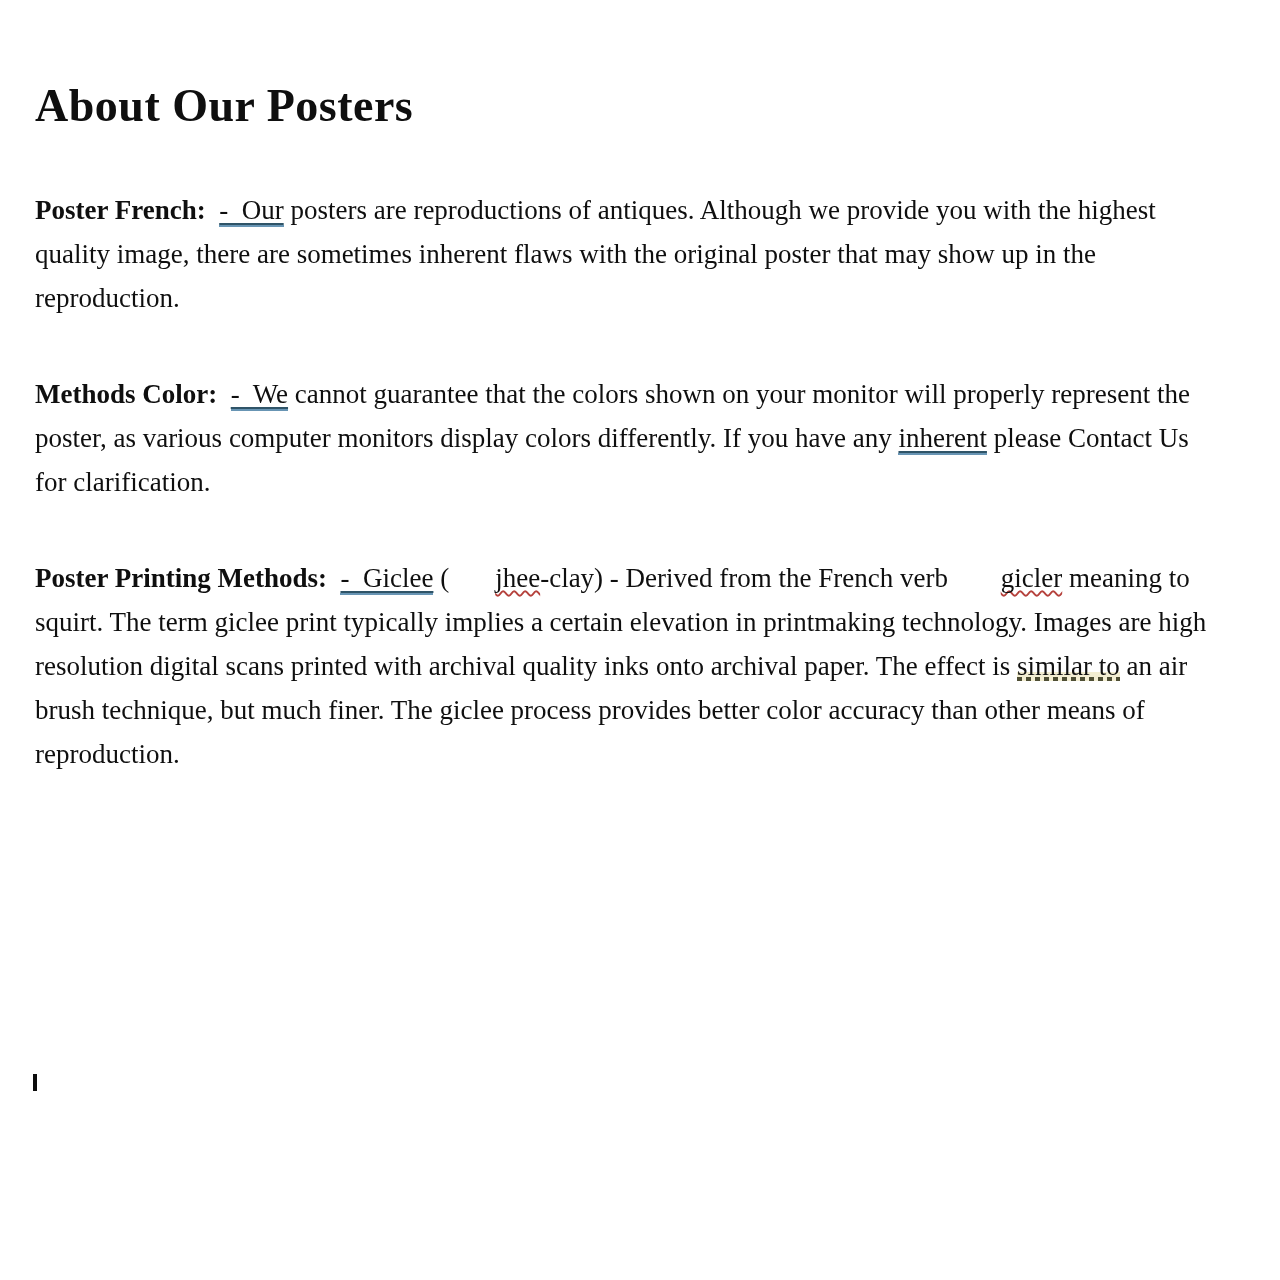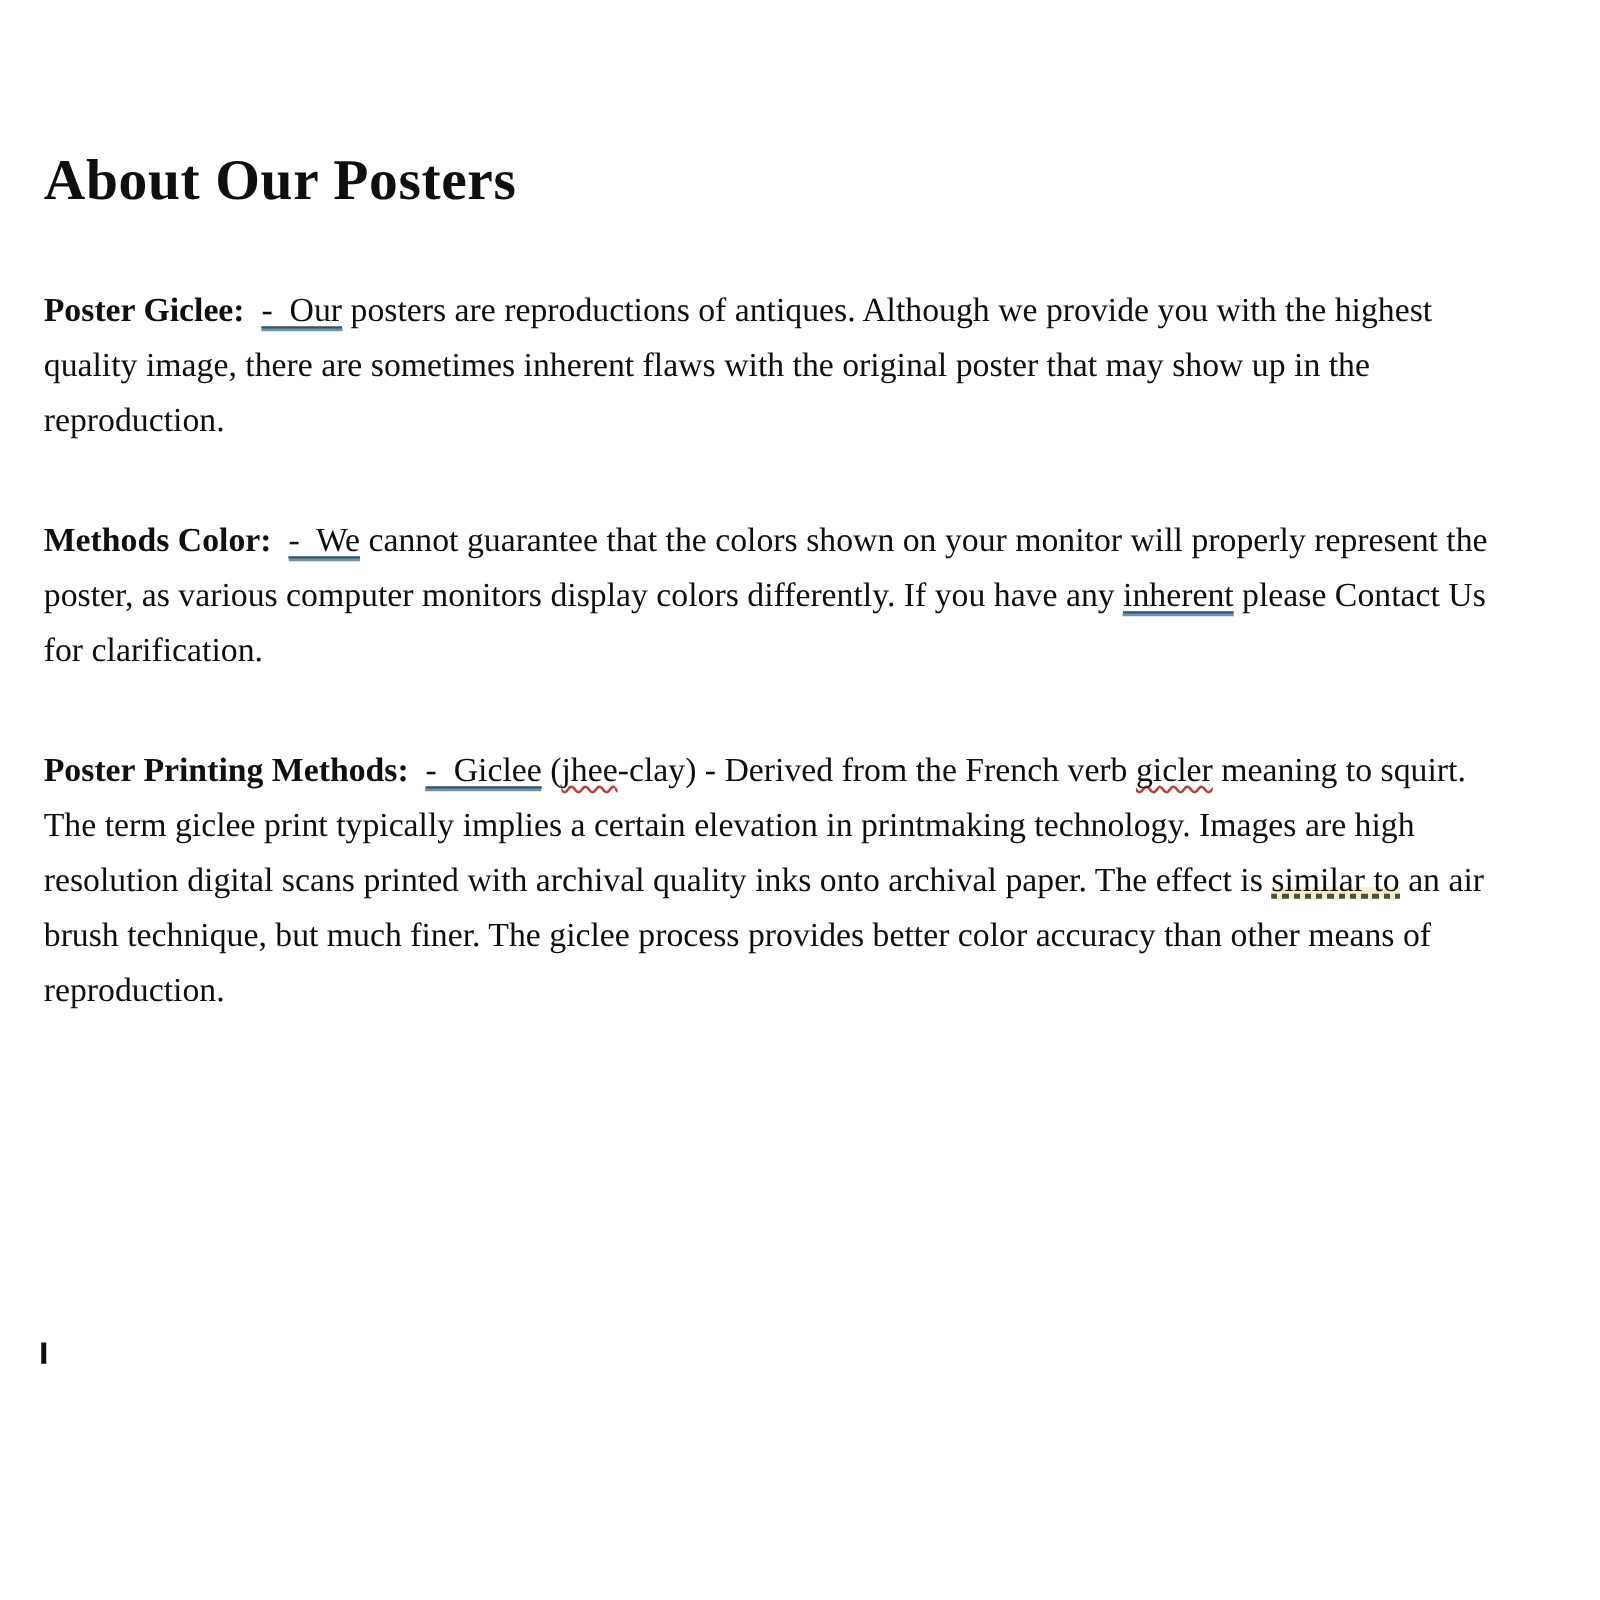--- a/index.html
+++ b/index.html
@@ -10,21 +10,21 @@
     --wavy:#b5413c;
     --dash:#4f4f35;
     --band:#f3eed2;
   }
   *{margin:0;padding:0;box-sizing:border-box;}
   html,body{width:1280px;height:1280px;background:var(--bg);overflow:hidden;}
   body{font-family:"Liberation Serif","DejaVu Serif",serif;color:var(--text);}
   .page{
     position:relative;
     width:1280px;height:1280px;
-    padding:118px 70px 0 35px;
+    padding:80px 70px 0 35px;
   }
   h1{
     font-size:46px;
     line-height:52px;
     font-weight:bold;
     letter-spacing:0.5px;
     margin:0 0 56px 0;
   }
   p.para{
     font-size:27px;
@@ -42,20 +42,21 @@
     text-decoration-color:var(--double_top);
     text-decoration-skip-ink:none;
     border-bottom:2px solid var(--double_bottom);
   }
   
   .wavy{
     text-decoration:underline wavy var(--wavy);
     text-decoration-thickness:2px;
     text-underline-offset:3px;
     text-decoration-skip-ink:none;
+    margin-left:46px;
   }
   
   .dotted{
     background:
       repeating-linear-gradient(to right, var(--dash) 0 5px, var(--band) 5px 9px) left bottom / 100% 4px no-repeat,
       linear-gradient(var(--band), var(--band)) left bottom / 100% 9px no-repeat;
   }
   .caret{
     position:absolute;
     left:33px;top:1074px;
@@ -63,21 +64,21 @@
     background:#0d0d0d;
   }
 </style>
 </head>
 <body>
 
 <div class="page">
 
   <h1>About Our Posters</h1>
 
-  <p class="para"><strong>Poster Giclee:  </strong><span class="u2">-  Our</span><span> posters are reproductions of antiques. Although we provide you with the highest quality image, there are sometimes inherent flaws with the original poster that may show up in the reproduction.</span></p>
+  <p class="para"><strong>Poster French:  </strong><span class="u2">-  Our</span><span> posters are reproductions of antiques. Although we provide you with the highest quality image, there are sometimes inherent flaws with the original poster that may show up in the reproduction.</span></p>
 
   <p class="para"><strong>Methods Color:  </strong><span class="u2">-  We</span><span> cannot guarantee that the colors shown on your monitor will properly represent the poster, as various computer monitors display colors differently. If you have any </span><span class="u2">inherent</span><span> please Contact Us for clarification.</span></p>
 
 
   <p class="para"><strong>Poster Printing Methods:  </strong><span class="u2">-  Giclee</span><span> (</span><span class="wavy">jhee</span><span>-clay) - Derived from the French verb </span><span class="wavy">gicler</span><span> meaning to squirt. The term giclee print typically implies a certain elevation in printmaking technology. Images are high resolution digital scans printed with archival quality inks onto archival paper. The effect is </span><span class="dotted">similar to</span><span> an air brush technique, but much finer. The giclee process provides better color accuracy than other means of reproduction.</span></p>
 
   <div class="caret"></div>
 
 </div>
 

